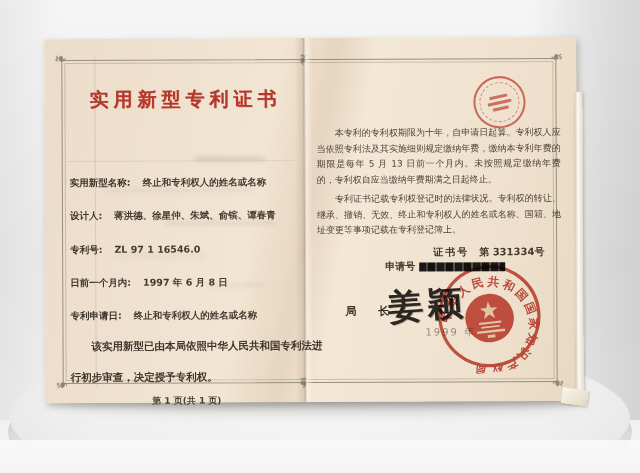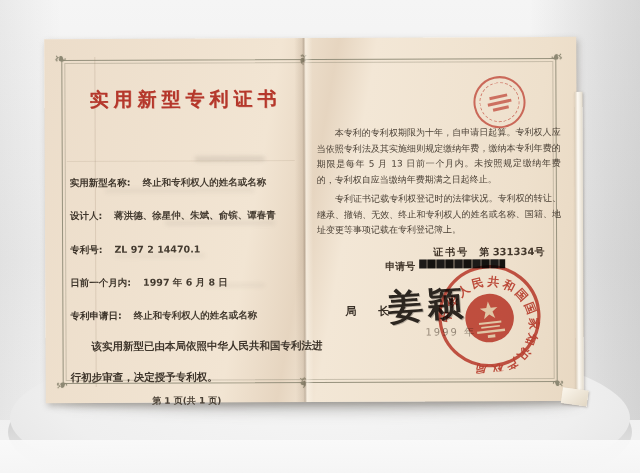--- a/index.html
+++ b/index.html
@@ -60,21 +60,21 @@
     line-height:31px;color:#3f362c;text-indent:2em;}
   .page-number{position:absolute;left:0;top:316px;width:232px;text-align:center;
     font-size:9px;color:#4a4136;font-weight:bold;}
   
   .right-page{position:absolute;left:272px;top:88px;width:244px;color:#4a4136;}
   .para{font-size:9px;line-height:15.5px;text-align:justify;text-indent:2em;
     margin:0 0 4px 0;color:#4c4237;}
   .certno-row{position:absolute;left:340px;top:208px;font-size:10px;font-weight:bold;color:#44382c;margin-left:48px;}
   .certno-row .lbl{letter-spacing:2px;margin-right:10px;}
   .appno-row{position:absolute;left:340px;top:222px;font-size:10px;font-weight:bold;color:#44382c;
-    display:flex;}
+    display:flex;align-items:center;}
   .redaction{display:inline-block;margin-left:4px;width:86px;height:9px;
     background:repeating-linear-gradient(90deg,#1c1a18 0 7px,#4a443d 7px 9px,#14120f 9px 16px,#5a5248 16px 18px);}
   .director-row{position:absolute;left:300px;top:266px;font-size:11px;font-weight:bold;
     letter-spacing:9px;color:#3a3128;}
   .signature{position:absolute;left:344px;top:245px;font-size:34px;font-weight:bold;
     color:#2c2620;transform:rotate(-4deg) scaleX(1.05);letter-spacing:4px;
     text-shadow:1px 1px 0 rgba(44,38,32,.3);}
   .issue-date{position:absolute;left:380px;top:288px;font-size:10px;color:#5a4c3e;opacity:.6;
     letter-spacing:2px;text-align:right;}
   
@@ -126,21 +126,21 @@
   <div class="left-page">
     <h1 class="cert-title">实用新型专利证书</h1>
 
     <div class="field-row" style="top:97px;">
       <span class="field-label">实用新型名称:</span><span class="field-value">终止和专利权人的姓名或名称</span>
     </div>
     <div class="field-row" style="top:130px;">
       <span class="field-label">设计人:</span><span class="field-value">蒋洪德、徐星仲、朱斌、俞镔、谭春青</span>
     </div>
     <div class="field-row" style="top:164px;">
-      <span class="field-label">专利号:</span><span class="field-value">ZL 97 2 14470.1</span>
+      <span class="field-label">专利号:</span><span class="field-value">ZL 97 1 16546.0</span>
     </div>
     <div class="field-row" style="top:197px;">
       <span class="field-label">日前一个月内:</span><span class="field-value">1997 年 6 月 8 日</span>
     </div>
     <div class="field-row" style="top:230px;">
       <span class="field-label">专利申请日:</span><span class="field-value">终止和专利权人的姓名或名称</span>
     </div>
 
     <div class="declaration">该实用新型已由本局依照中华人民共和国专利法进行初步审查，决定授予专利权。</div>
     <div class="page-number">第 1 页(共 1 页)</div>

